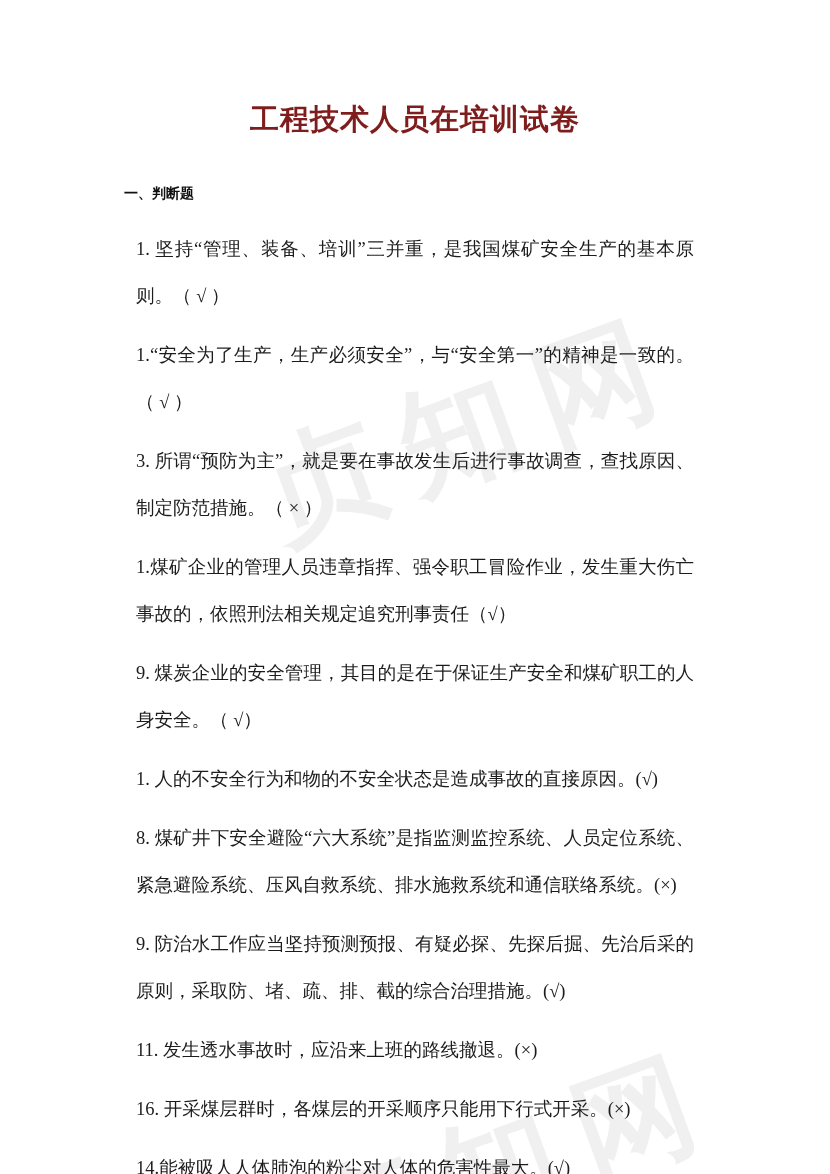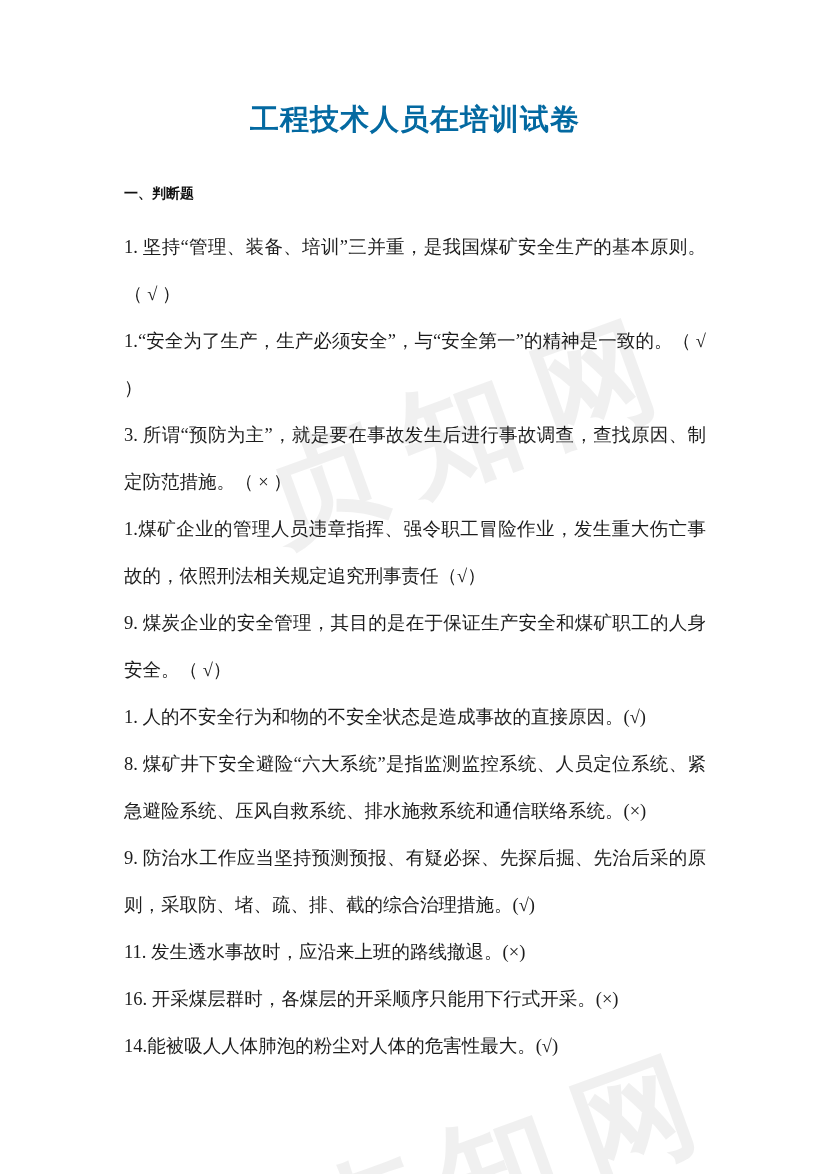--- a/index.html
+++ b/index.html
@@ -41,37 +41,37 @@
   }
   .content {
     position: relative;
     z-index: 1;
     padding: 100px 124px 40px 124px;
   }
   .doc-title {
     margin: 0 0 34px 0;
     font-size: 29px;
     font-weight: bold;
-    color: #0369a1;
+    color: #7f1d1d;
     text-align: center;
     letter-spacing: 1px;
   }
   .section-heading {
     margin: 0 0 10px 0;
     font-size: 14px;
     font-weight: bold;
     color: #111111;
     line-height: 40px;
   }
   .question-list {
     margin: 0;
     padding: 0;
   }
   .item {
-    margin: 0;
+    margin: 12px;
     padding: 0;
     font-size: 18.5px;
     color: #1c1c1c;
     line-height: 47px;
     text-align: justify;
     text-justify: inter-ideograph;
   }
 </style>
 </head>
 <body>

